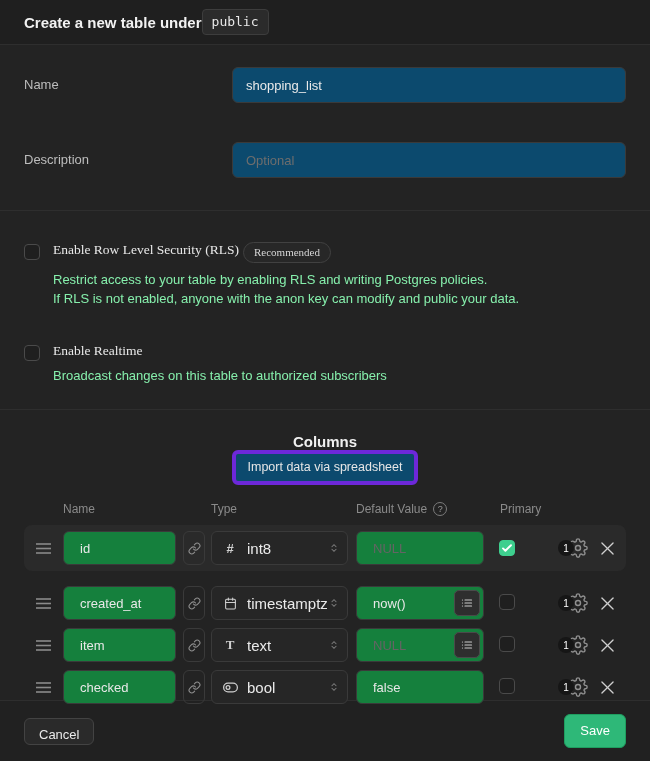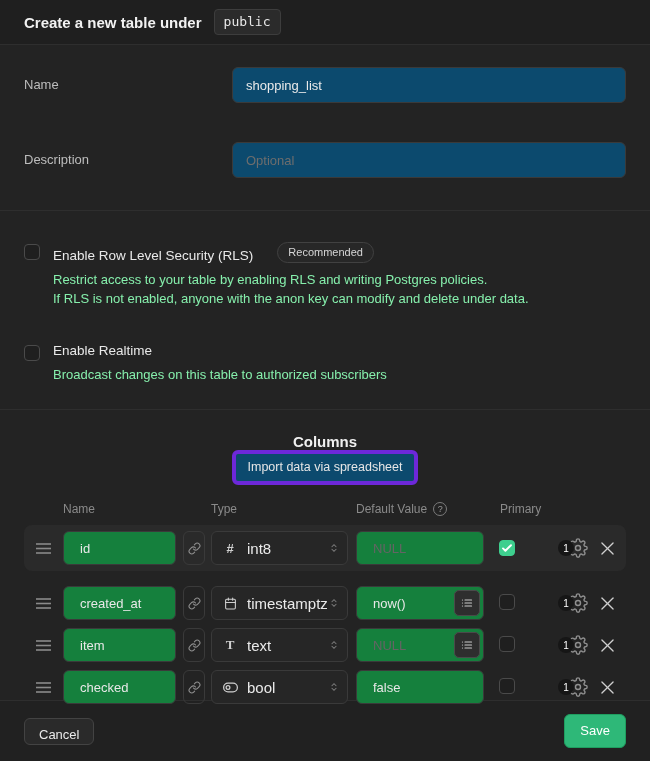--- a/index.html
+++ b/index.html
@@ -11,21 +11,21 @@
     font-size: 13px;
     overflow: hidden;
   }
   svg { display: block; }
 
   
   .dlg-header {
     height: 45px;
     background: #1f1f1f;
     border-bottom: 1px solid #2e2e2e;
-    display: flex; align-items: center; gap: 12px;
+    display: flex; align-items: center; 
     padding: 12px 24px;
   }
   .dlg-title { font-size: 15px; font-weight: 700; color: #f2f2f2; }
   .schema-badge {
     font-family: "DejaVu Sans Mono", "Liberation Mono", monospace;
     font-size: 13px; color: #e8e8e8;
     background: #2b2b2b; border: 1px solid #3d3d3d;
     border-radius: 4px; padding: 4px 9px 5px;
   }
 
@@ -48,21 +48,21 @@
   .toggle-block { display: flex; gap: 13px; }
   .toggle-block + .toggle-block { margin-top: 35px; }
   .checkbox {
     width: 16px; height: 16px; flex: 0 0 16px;
     border: 1px solid #4a4a4a; border-radius: 4px;
     background: #1f1f1f; margin-top: 2px;
     display: inline-flex; align-items: center; justify-content: center;
     cursor: pointer;
   }
   .checkbox.checked { background: #3ecf8e; border-color: #3ecf8e; }
-  .toggle-title-row { display: flex; align-items: flex-end; gap: 24px; }
+  .toggle-title-row { display: flex; align-items: flex-start; gap: 4px; font-family: Liberation Serif, serif; }
   .toggle-title { font-size: 13.5px; color: #e9e9e9; }
   .pill-badge {
     font-size: 11px; color: #d6d6d6;
     border: 1px solid #414141; background: #272727;
     border-radius: 999px; padding: 3px 10px 4px;
   }
   .toggle-desc { color: #86efac; font-size: 13px; line-height: 19px; margin-top: 7px; }
 
   
   .section-columns { padding: 23px 24px 0; height: 290px; }
@@ -177,21 +177,21 @@
 <div class="section-toggles">
   <div class="toggle-block">
     <span class="checkbox"></span>
     <div>
       <div class="toggle-title-row">
         <span class="toggle-title">Enable Row Level Security (RLS)</span>
         <span class="pill-badge">Recommended</span>
       </div>
       <div class="toggle-desc">
         <div>Restrict access to your table by enabling RLS and writing Postgres policies.</div>
-        <div>If RLS is not enabled, anyone with the anon key can modify and delete under data.</div>
+        <div>If RLS is not enabled, anyone with the anon key can modify and public your data.</div>
       </div>
     </div>
   </div>
   <div class="toggle-block">
     <span class="checkbox"></span>
     <div>
       <div class="toggle-title-row">
         <span class="toggle-title">Enable Realtime</span>
       </div>
       <div class="toggle-desc">Broadcast changes on this table to authorized subscribers</div>

